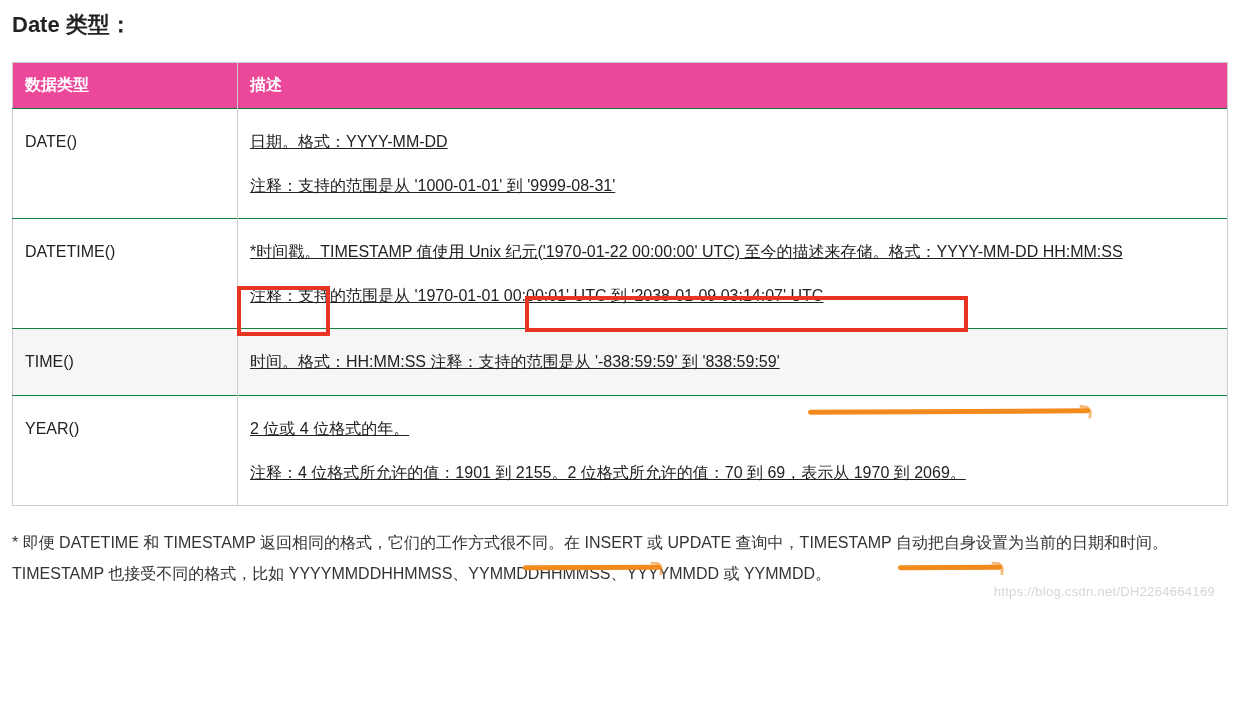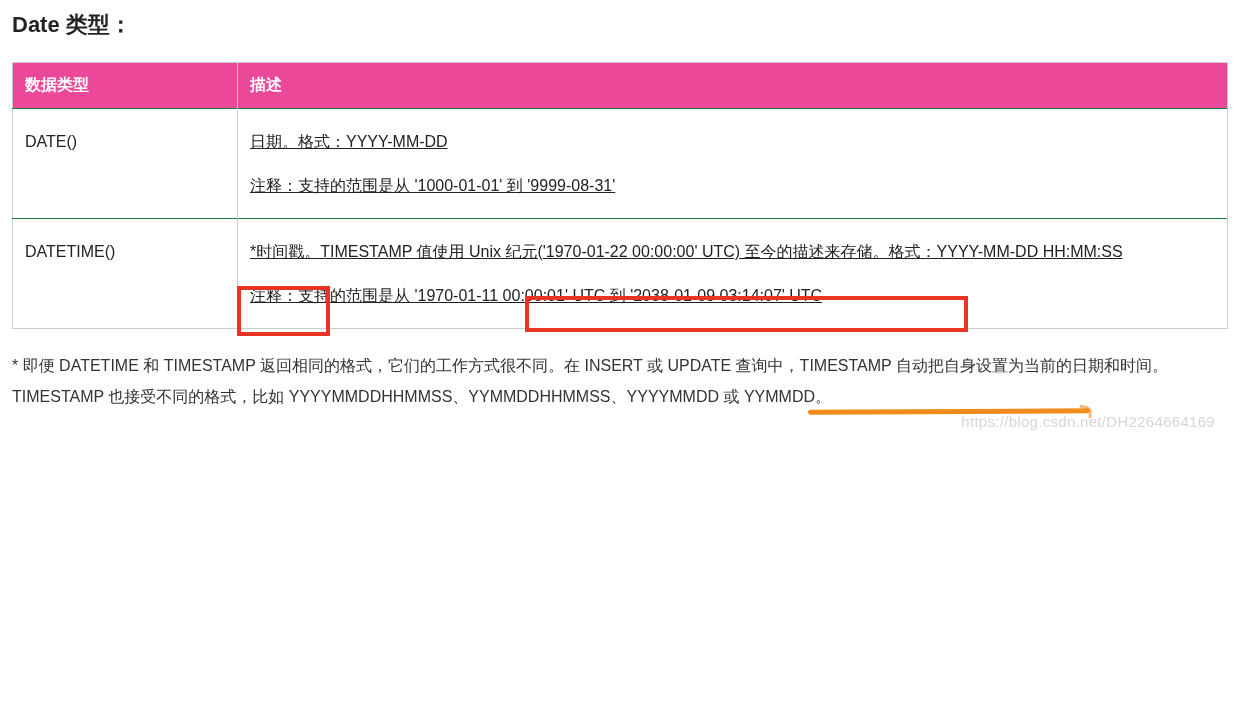--- a/index.html
+++ b/index.html
@@ -49,22 +49,22 @@
   table.data-types tr.shade td { background: #f6f6f6; }
   .col-type { width: 225px; }
   .footnote {
     margin-top: 22px;
     line-height: 1.9;
     color: #333;
   }
   .watermark {
     position: absolute;
     right: 25px;
-    bottom: 8px;
-    font-size: 15px;
+    bottom: 16px;
+    font-size: 13px;
     color: #d6d6d6;
     letter-spacing: 0.3px;
     z-index: 5;
     pointer-events: none;
   }
   
   .hl {
     position: absolute;
     border: 4px solid #e93323;
     pointer-events: none;
@@ -113,21 +113,34 @@
         <td>DATE()</td>
         <td class="col-desc">
           <p>日期。格式：YYYY-MM-DD</p>
           <p>注释：支持的范围是从 '1000-01-01' 到 '9999-08-31'</p>
         </td>
       </tr>
       <tr>
         <td>DATETIME()</td>
         <td class="col-desc">
           <p>*时间戳。TIMESTAMP 值使用 Unix 纪元('1970-01-22 00:00:00' UTC) 至今的描述来存储。格式：YYYY-MM-DD HH:MM:SS</p>
-          <p>注释：支持的范围是从 '1970-01-11 00:00:01' UTC 到 '2038-01-09 03:14:07' UTC</p>
+          <p>注释：支持的范围是从 '1970-01-01 00:00:01' UTC 到 '2038-01-09 03:14:07' UTC</p>
+        </td>
+      </tr>
+      <tr class="shade">
+        <td>TIME()</td>
+        <td class="col-desc">
+          <p>时间。格式：HH:MM:SS 注释：支持的范围是从 '-838:59:59' 到 '838:59:59'</p>
+        </td>
+      </tr>
+      <tr>
+        <td>YEAR()</td>
+        <td class="col-desc">
+          <p>2 位或 4 位格式的年。</p>
+          <p>注释：4 位格式所允许的值：1901 到 2155。2 位格式所允许的值：70 到 69，表示从 1970 到 2069。</p>
         </td>
       </tr>
     </tbody>
 </table>
 
 <p class="footnote">* 即便 DATETIME 和 TIMESTAMP 返回相同的格式，它们的工作方式很不同。在 INSERT 或 UPDATE 查询中，TIMESTAMP 自动把自身设置为当前的日期和时间。TIMESTAMP 也接受不同的格式，比如 YYYYMMDDHHMMSS、YYMMDDHHMMSS、YYYYMMDD 或 YYMMDD。</p>
 
 <div class="watermark">https://blog.csdn.net/DH2264664169</div>
 
 <div id="highlights">

